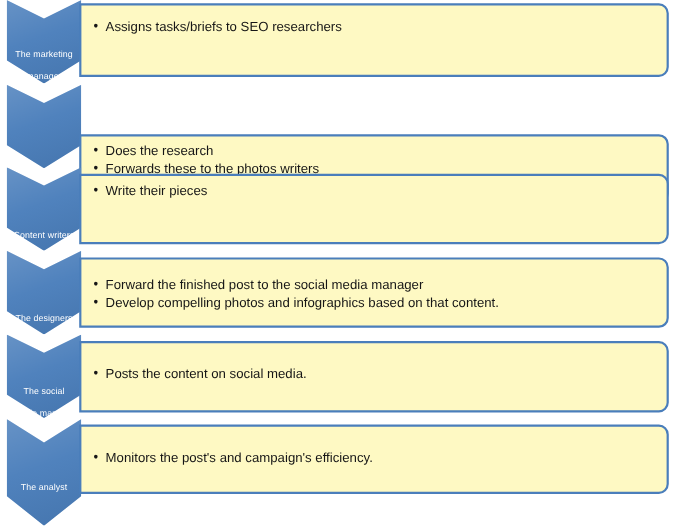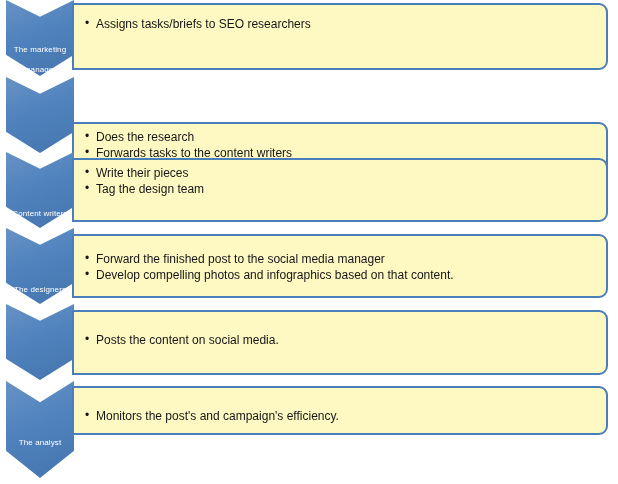--- a/index.html
+++ b/index.html
@@ -130,37 +130,36 @@
   </div>
 
   <div class="flow-row" style="top:77px;height:76px;">
     <div class="chevron" style="height:76px;">
       <div class="chevron-shape"></div>
       <div class="chevron-sheen"></div>
     </div>
     <div class="content-box" style="top:6px;height:63px;padding:5px 10px 0 10px;margin-top:39px;">
       <ul class="bullet-list">
         <li class="bullet-item">Does the research</li>
-        <li class="bullet-item">Forwards tasks to the content writers</li>
+        <li class="bullet-item">Forwards these to the photos writers</li>
       </ul>
     </div>
   </div>
 
   <div class="flow-row" style="top:152px;height:76px;">
     <div class="chevron" style="height:76px;">
       <div class="chevron-shape"></div>
       <div class="chevron-sheen"></div>
       <div class="chevron-label" style="top:47px;">
         <span>Content writers</span>
       </div>
     </div>
     <div class="content-box" style="top:6px;height:64px;padding:5px 10px 14px 10px;">
       <ul class="bullet-list">
         <li class="bullet-item">Write their pieces</li>
-        <li class="bullet-item">Tag the design team</li>
       </ul>
     </div>
   </div>
 
   <div class="flow-row" style="top:228px;height:76px;">
     <div class="chevron" style="height:76px;">
       <div class="chevron-shape"></div>
       <div class="chevron-sheen"></div>
       <div class="chevron-label" style="top:47px;">
         <span>The designers</span>
@@ -171,36 +170,40 @@
         <li class="bullet-item">Forward the finished post to the social media manager</li>
         <li class="bullet-item">Develop compelling photos and infographics based on that content.</li>
       </ul>
     </div>
   </div>
 
   <div class="flow-row" style="top:304px;height:76px;">
     <div class="chevron" style="height:76px;">
       <div class="chevron-shape"></div>
       <div class="chevron-sheen"></div>
+      <div class="chevron-label" style="top:37px;">
+        <span>The social</span><br>
+        <span>media manager</span>
+      </div>
     </div>
     <div class="content-box" style="top:6px;height:65px;padding:20px 10px 0 10px;">
       <ul class="bullet-list">
         <li class="bullet-item">Posts the content on social media.</li>
       </ul>
     </div>
   </div>
 
   <div class="flow-row" style="top:381px;height:97px;">
     <div class="chevron" style="height:97px;">
       <div class="chevron-shape"></div>
       <div class="chevron-sheen"></div>
       <div class="chevron-label" style="top:47px;">
         <span>The analyst</span>
       </div>
     </div>
-    <div class="content-box" style="top:5px;height:49px;padding:20px 4px 0 10px;">
+    <div class="content-box" style="top:5px;height:63px;padding:20px 4px 0 10px;">
       <ul class="bullet-list">
         <li class="bullet-item">Monitors the post's and campaign's efficiency.</li>
       </ul>
     </div>
   </div>
 
 </div>
 
 </body></html>

